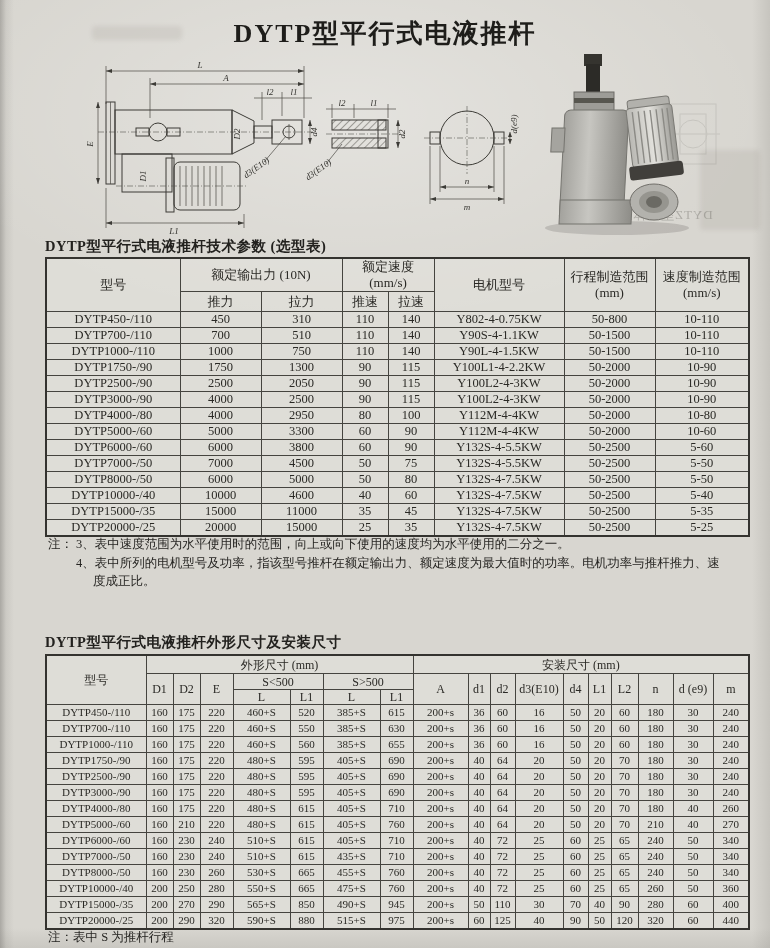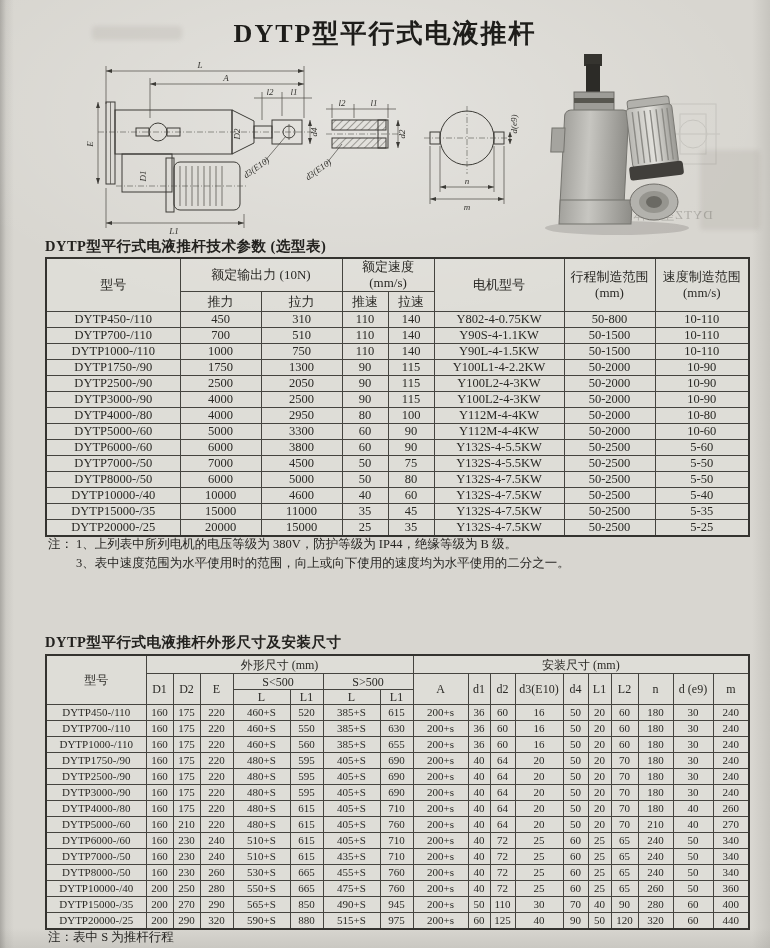--- a/index.html
+++ b/index.html
@@ -401,22 +401,22 @@
           <td>Y132S-4-7.5KW</td>
           <td>50-2500</td>
           <td>5-25</td>
         </tr>
       </tbody>
   </table>
 
   <div class="abs notes notes-wrap" style="left:48px;top:535px;">
     <span class="notes-prefix">注：</span>
     <div>
-      <div class="note-item">1、上列表中所列电机的电压等级为 380V，防护等级为 IP44，绝缘等级为 B 级。</div>
       <div class="note-item">3、表中速度范围为水平使用时的范围，向上或向下使用的速度均为水平使用的二分之一。</div>
+      <div class="note-item">4、表中所列的电机型号及功率，指该型号推杆在额定输出力、额定速度为最大值时的功率。电机功率与推杆推力、速度成正比。</div>
     </div>
   </div>
 
   <div class="abs caption" style="left:45px;top:633px;">DYTP型平行式电液推杆外形尺寸及安装尺寸</div>
 
   <table class="abs dtable t2" style="left:45px;top:654px;">
     <colgroup>
       <col style="width:100px">
         <col style="width:27px">
         <col style="width:27px">

